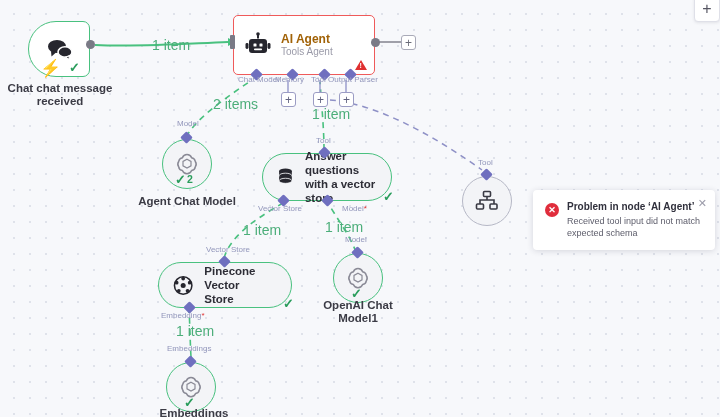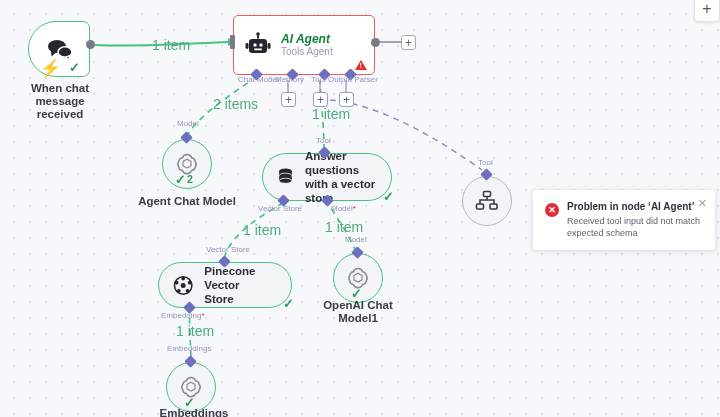--- a/index.html
+++ b/index.html
@@ -62,23 +62,22 @@
     background: #fff;
     border: 1.7px solid #ef5a5a;
     border-radius: 5px;
     box-sizing: border-box;
     display: flex;
     align-items: center;
     padding-left: 11px;
   }
   .agent-text { margin-left: 10px; }
   .agent-title {
-    font-size: 12px; font-weight: bold; color: #15803d;
+    font-size: 12px; font-weight: bold; color: #a16207;
     line-height: 14px;
-    font-style: italic;
   }
   .agent-sub {
     font-size: 10px; color: #9a9aa8; line-height: 12px;
   }
   .warn-tri {
     position: absolute; right: 7px; bottom: 4px;
     width: 0; height: 0;
     border-left: 6px solid transparent;
     border-right: 6px solid transparent;
     border-bottom: 10px solid #e03030;
@@ -273,21 +272,21 @@
   <div id="trigger-node">
     <span class="bolt">⚡</span>
     <svg class="icon-svg" style="position:absolute;left:17px;top:15px;" width="28" height="24" viewBox="0 0 28 24">
       <ellipse cx="11" cy="9.5" rx="9" ry="6.6" fill="#26262e"></ellipse>
       <path d="M 5 14 L 5.5 19.5 L 10 15.5 Z" fill="#26262e"></path>
       <ellipse cx="19" cy="15" rx="7" ry="5.2" fill="#26262e" stroke="#ffffff" stroke-width="1.6"></ellipse>
       <path d="M 23 19 L 23.5 23 L 19.5 20 Z" fill="#26262e" stroke="#ffffff" stroke-width="1.2"></path>
     </svg>
     <span class="check" style="right:9px;bottom:2px;">✓</span>
   </div>
-  <div class="node-caption" style="left:5px;top:82px;width:110px;">When chat message
+  <div class="node-caption" style="left:5px;top:82px;width:110px;">Chat chat message
 received</div>
   <div class="out-dot" style="left:86px;top:40px;"></div>
 
   <div id="agent-node">
     <svg class="icon-svg" width="26" height="26" viewBox="0 0 26 26">
       <rect x="4" y="7" width="18" height="14" rx="3" fill="#26262e"></rect>
       <rect x="8.5" y="11.5" width="3" height="3" rx="0.6" fill="#ffffff"></rect>
       <rect x="14.5" y="11.5" width="3" height="3" rx="0.6" fill="#ffffff"></rect>
       <rect x="9" y="16.5" width="8" height="1.8" rx="0.8" fill="#ffffff"></rect>
       <rect x="12" y="2.5" width="2" height="4" fill="#26262e"></rect>
@@ -341,21 +340,21 @@
     <span class="pill-label">Answer questions
 with a vector store</span>
     <span class="check" style="right:-3px;bottom:-3px;">✓</span>
   </div>
   <div class="diamond" style="left:320px;top:148px;"></div>
   <div class="endpoint-label" style="left:316px;top:136px;">Tool</div>
 
   <div class="diamond" style="left:279px;top:196px;"></div>
   <div class="diamond" style="left:323px;top:196px;"></div>
   <div class="endpoint-label" style="left:258px;top:204px;">Vector Store</div>
-  <div class="endpoint-label" style="left:307px;top:204px;padding-left:24px;"><span>Model</span><span class="req">*</span></div>
+  <div class="endpoint-label" style="left:318px;top:204px;padding-left:24px;"><span>Model</span><span class="req">*</span></div>
 
   <div class="circle-node gray" style="left:462px;top:176px;">
     <svg class="icon-svg" width="24" height="22" viewBox="0 0 24 22">
       <rect x="8.5" y="1.5" width="7" height="5" rx="1" fill="none" stroke="#3a3a44" stroke-width="1.6"></rect>
       <rect x="1.5" y="14" width="7" height="5" rx="1" fill="none" stroke="#3a3a44" stroke-width="1.6"></rect>
       <rect x="15" y="14" width="7" height="5" rx="1" fill="none" stroke="#3a3a44" stroke-width="1.6"></rect>
       <path d="M12 6.5 V10 M5 14 V10 H19 V14" fill="none" stroke="#3a3a44" stroke-width="1.6"></path>
     </svg>
   </div>
   <div class="diamond" style="left:482px;top:170px;"></div>

